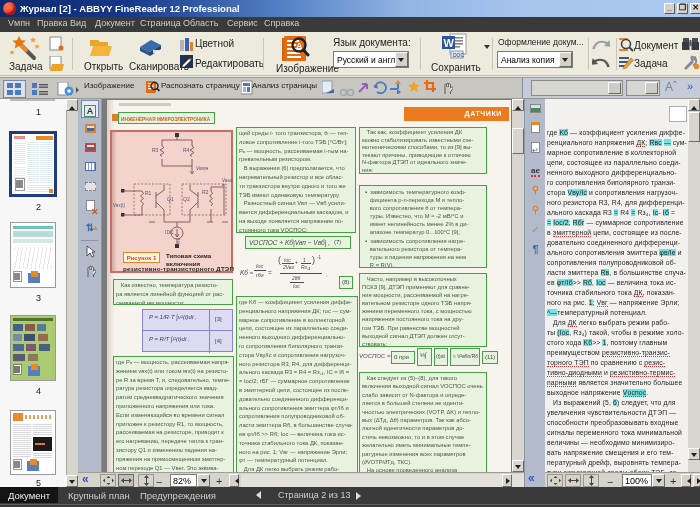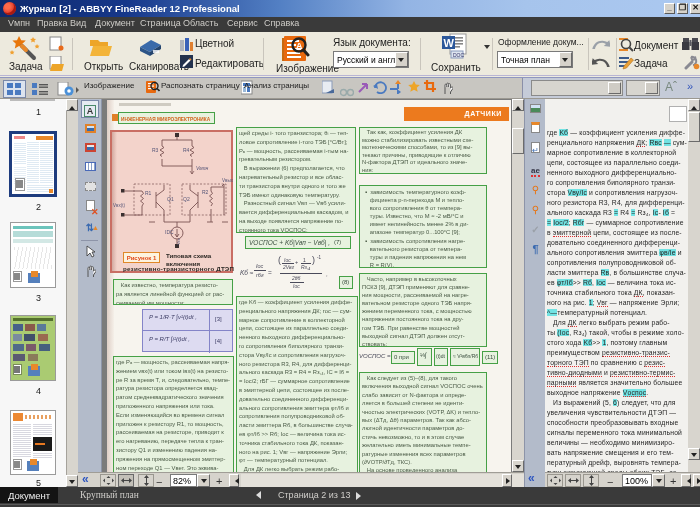--- a/index.html
+++ b/index.html
@@ -98,21 +98,21 @@
 <div class="abs vsep1" style="left:420px;"></div>
 <div class="abs vsep1" style="left:492px;"></div>
 <div class="abs vsep1" style="left:588px;"></div>
 <div class="abs vsep1" style="left:616px;"></div>
 
 <div class="abs" style="left:333px;top:51px;width:76px;height:17px;background:#fff;border:1px solid #7a7a7a;font-size:8.5px;padding:3px 0 0 3px;overflow:hidden;">Русский и англий</div>
 <div class="abs" style="left:395px;top:52px;width:13px;height:15px;background:#d6d2ca;border:1px solid;border-color:#fff #6a6a6a #6a6a6a #fff;">
     <div style="margin:5px 0 0 2px;width:0;height:0;border:3px solid transparent;border-top:4px solid #222;"></div>
   </div>
 
-<div class="abs" style="left:497px;top:51px;width:76px;height:17px;background:#fff;border:1px solid #7a7a7a;font-size:8.5px;padding:3px 0 0 3px;overflow:hidden;">Точная план</div>
+<div class="abs" style="left:497px;top:51px;width:76px;height:17px;background:#fff;border:1px solid #7a7a7a;font-size:8.5px;padding:3px 0 0 3px;overflow:hidden;">Анализ копия</div>
 <div class="abs" style="left:559px;top:52px;width:13px;height:15px;background:#d6d2ca;border:1px solid;border-color:#fff #6a6a6a #6a6a6a #fff;">
     <div style="margin:5px 0 0 2px;width:0;height:0;border:3px solid transparent;border-top:4px solid #222;"></div>
   </div>
 
 <div class="abs t1icon" style="left:8px;top:34px;"><svg width="34" height="28">
   <path d="M11 2 l2.2 4.2 4.6 .4 -3.4 3.2 1 4.6 -4.4 -2.4 -4.2 2.4 1 -4.6 -3.4 -3.2 4.6 -.4 Z" fill="#e8760a"></path>
   <path d="M14 12 L26 24" stroke="#555" stroke-width="4" stroke-linecap="round"></path>
   <path d="M14 12 L18 16" stroke="#e8882a" stroke-width="4" stroke-linecap="round"></path>
   <path d="M25 3 l1 1.8 2 .2 -1.5 1.4 .4 2 -1.9 -1 -1.8 1 .4 -2 -1.5 -1.4 2 -.2 Z" fill="#f0a030"></path>
   <path d="M29 10 l.8 1.5 1.7 .2 -1.2 1.2 .3 1.7 -1.6 -.9 -1.5 .9 .3 -1.7 -1.2 -1.2 1.7 -.2 Z" fill="#f0a030"></path>
@@ -231,21 +231,21 @@
       <circle cx="8.5" cy="6" r="3.5" fill="none" stroke="#222" stroke-width="1.4"></circle>
       <path d="M11 8.5 L13.5 11" stroke="#222" stroke-width="1.6"></path>
     </svg></div>
 <div class="abs tb2label" style="left:161px;top:81px;">Распознать страницу</div>
 <div class="abs" style="left:241px;top:80px;"><svg width="13" height="15">
       <rect x="0" y="1" width="11" height="13" fill="#fff" stroke="#888"></rect>
       <rect x="2" y="3" width="7" height="3" fill="#4a7ac0"></rect>
       <rect x="2" y="7" width="3" height="5" fill="#9ab8d8"></rect>
       <rect x="6" y="7" width="3" height="5" fill="#4a7ac0"></rect>
     </svg></div>
-<div class="abs tb2label" style="left:244px;top:81px;">Анализ страницы</div>
+<div class="abs tb2label" style="left:252px;top:81px;">Анализ страницы</div>
 <div class="abs" style="left:322px;top:80px;"><svg width="14" height="15">
       <rect x="0" y="1" width="10" height="12" fill="#e8ecf2" stroke="#8a9ab8"></rect>
       <path d="M4 13 l8 -4 v4 Z" fill="#4a6a9a"></path>
     </svg></div>
 <div class="abs" style="left:340px;top:83px;"><svg width="14" height="9">
       <circle cx="3.5" cy="4.5" r="3" fill="none" stroke="#9aa" stroke-width="1.4"></circle>
       <circle cx="10.5" cy="4.5" r="3" fill="none" stroke="#9aa" stroke-width="1.4"></circle>
       <path d="M6.5 4.5 h1" stroke="#9aa"></path>
     </svg></div>
 <div class="abs" style="left:357px;top:80px;"><svg width="14" height="14">
@@ -642,17 +642,18 @@
       </div>
     <div class="abs" style="left:148px;top:1px;width:10px;height:13px;background:#d6d2ca;border:1px solid;border-color:#fff #6a6a6a #6a6a6a #fff;">
         <div style="margin:3px 0 0 3px;width:0;height:0;border:3px solid transparent;border-left:4px solid #222;"></div>
       </div>
   </div>
 </div>
 
 <div class="abs" id="statusbar">
     <div style="position:absolute;left:0;top:17px;width:700px;height:1px;background:#5a5a5a;"></div>
   <div class="stattab" style="left:0;background:#141414;color:#eee;">Документ</div>
-  <div class="stattab" style="left:72px;font-family:Liberation Serif, serif;">Крупный план</div>
+  <div class="stattab" style="left:60px;">Крупный план</div>
+  <div class="stattab" style="left:132px;">Предупреждения</div>
   <div style="position:absolute;left:252px;top:4px;width:0;height:0;border:4px solid transparent;border-right:5px solid #ddd;"></div>
   <div class="stattab" style="left:270px;font-size:9px;">Страница 2 из 13</div>
   <div style="position:absolute;left:356px;top:5px;width:0;height:0;border:4px solid transparent;border-left:5px solid #ddd;"></div>
 </div>
 
 </body></html>

